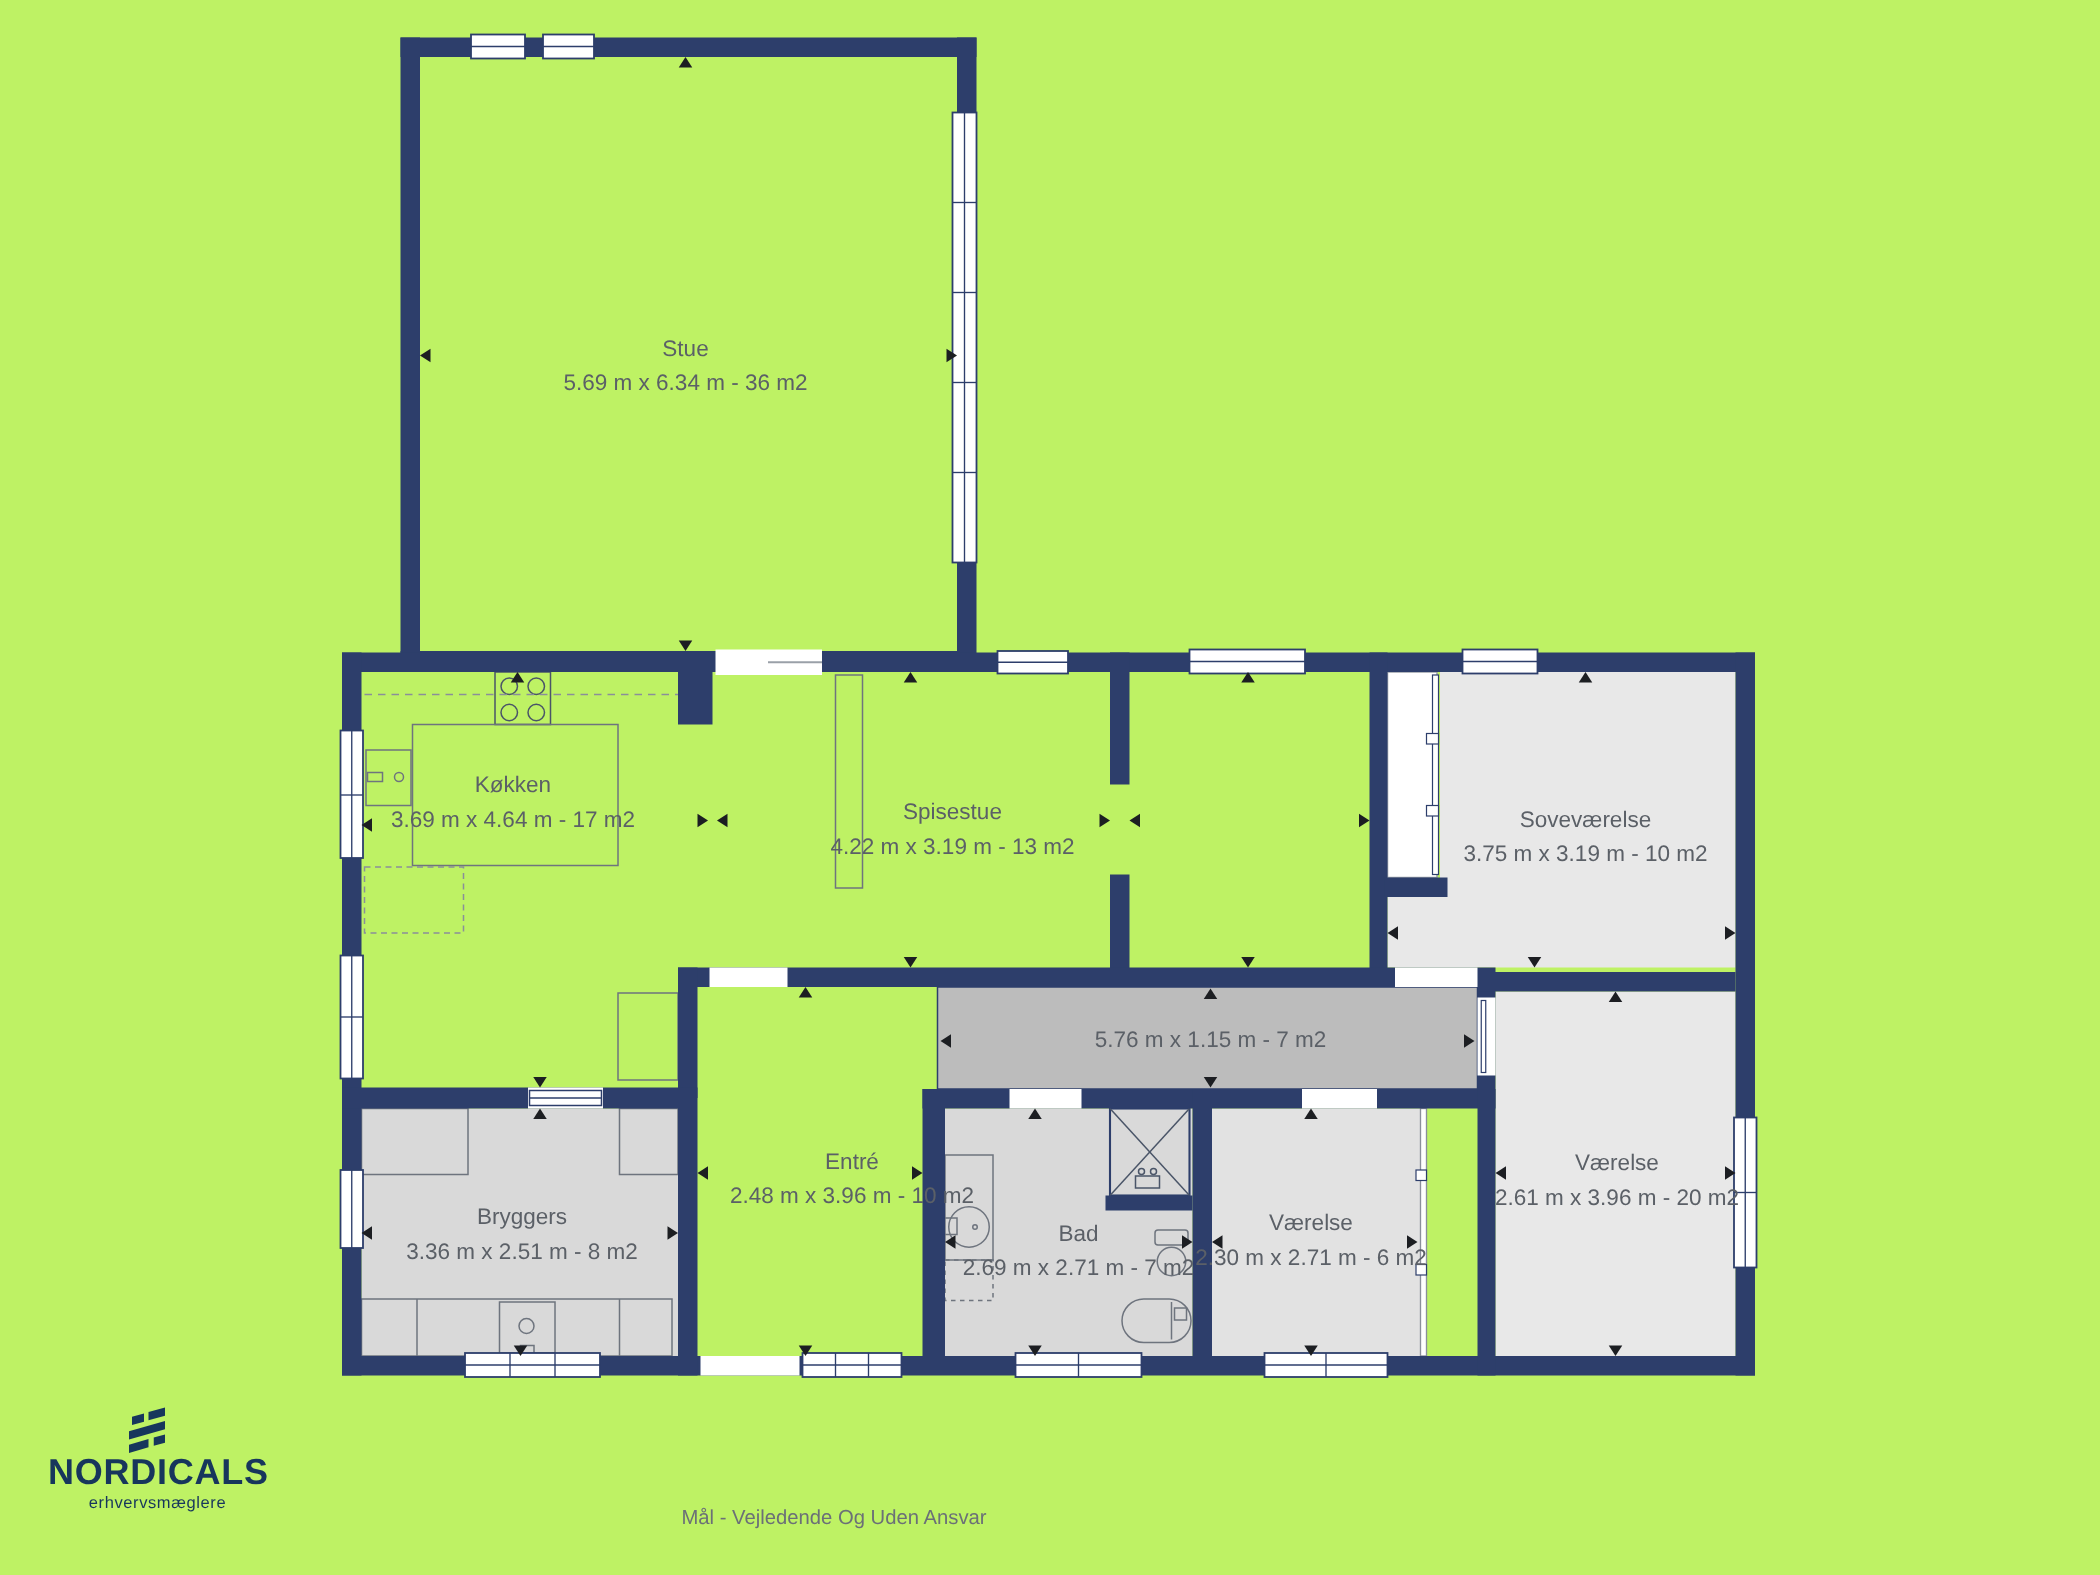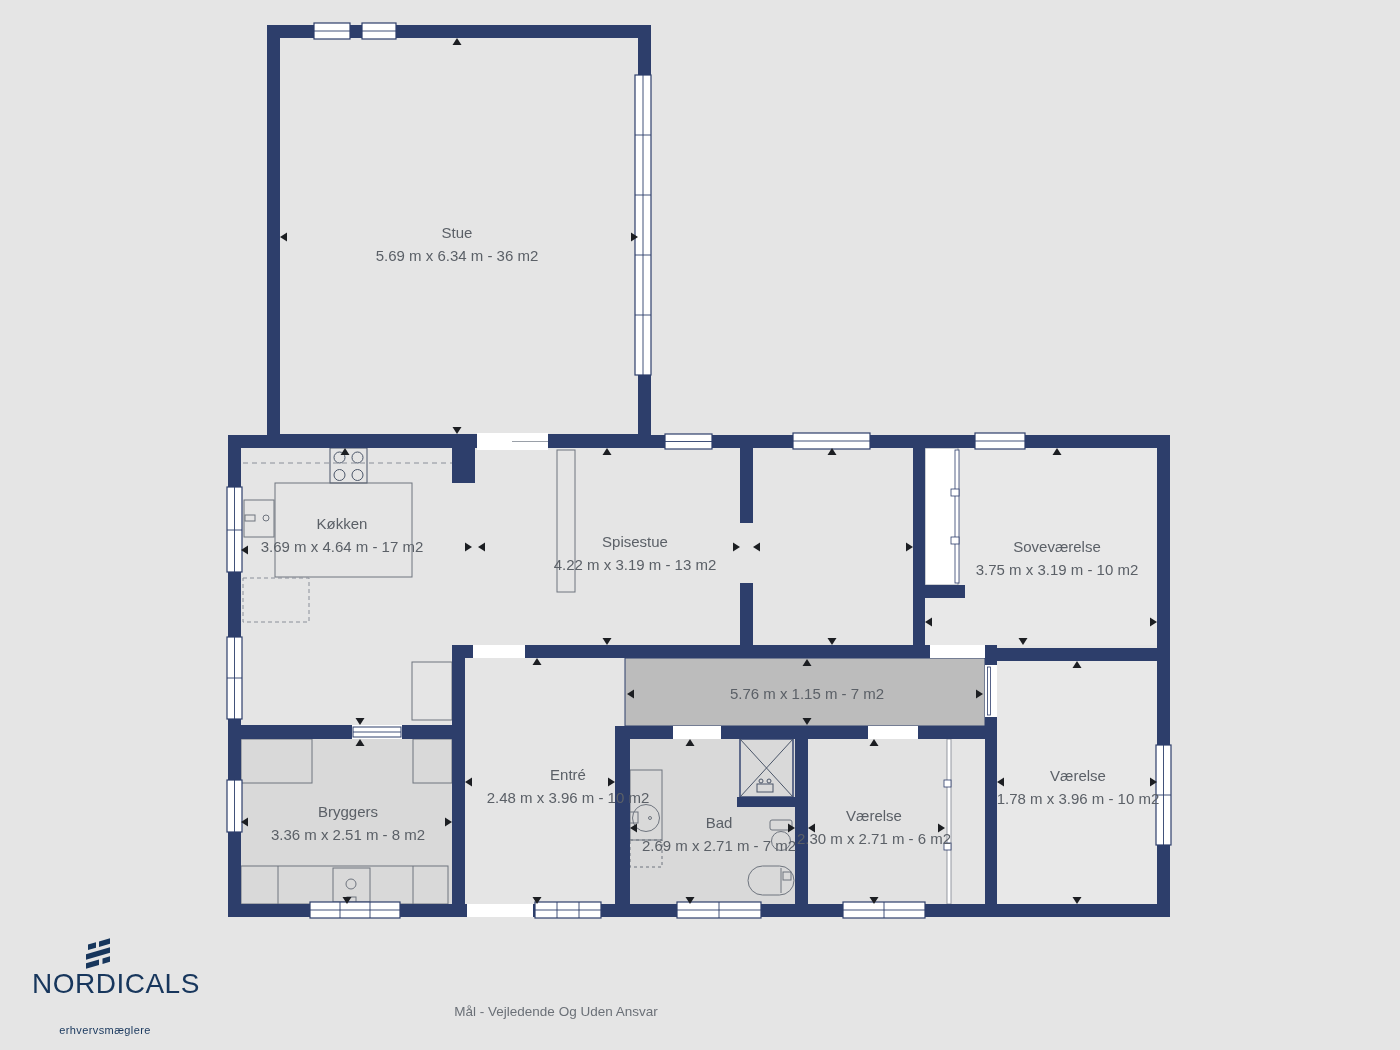--- a/index.html
+++ b/index.html
@@ -1,26 +1,26 @@
 <!DOCTYPE html>
 <html><head>
 <meta charset="utf-8">
 <style>
   html,body{margin:0;padding:0;background:#ffffff;}
-  .canvas{position:relative;width:1400px;height:1050px;background:#e5e5e5;overflow:hidden;
+  .canvas{position:relative;width:1400px;height:1050px;background:#bef264;overflow:hidden;
           font-family:"Liberation Sans",sans-serif;}
   .plan-svg{position:absolute;left:0;top:0;}
   .room-label{position:absolute;transform:translateX(-50%);text-align:center;color:#5b6067;
               font-size:15px;line-height:22.5px;white-space:nowrap;}
   .logo{position:absolute;left:30px;top:934px;width:150px;}
   .logo-mark{position:absolute;left:46px;top:2px;}
   .logo-word{position:absolute;left:2px;top:34px;width:146px;text-align:left;
-             font-size:28px;font-weight:normal;letter-spacing:0.5px;color:#17365c;}
+             font-size:24px;font-weight:bold;letter-spacing:0.5px;color:#17365c;}
   .logo-sub{position:absolute;left:2px;top:62px;width:146px;text-align:center;
-            font-size:11px;letter-spacing:0.4px;color:#17365c;margin-top:28px;}
+            font-size:11px;letter-spacing:0.4px;color:#17365c;}
   .footer{position:absolute;left:0;top:1004px;width:1112px;text-align:center;
           font-size:13.5px;color:#6b7077;}
 </style>
 </head>
 <body>
 
 <div class="canvas">
 
   <svg class="plan-svg" width="1400" height="1050" viewBox="0 0 1400 1050">
     <defs>
@@ -315,21 +315,21 @@
   <div class="room-label" style="left:719px;top:812px">
     <div>Bad</div>
     <div>2.69 m x 2.71 m - 7 m2</div>
   </div>
   <div class="room-label" style="left:874px;top:805px">
     <div>Værelse</div>
     <div>2.30 m x 2.71 m - 6 m2</div>
   </div>
   <div class="room-label" style="left:1078px;top:765px">
     <div>Værelse</div>
-    <div>1.78 m x 3.96 m - 10 m2</div>
+    <div>2.61 m x 3.96 m - 20 m2</div>
   </div>
 
   <div class="logo">
     <svg class="logo-mark" width="44" height="40" viewBox="0 0 44 40">
       <g transform="translate(0,8) skewY(-16)" fill="#17365c">
         <rect x="12" y="4" width="8" height="5.5"></rect>
         <rect x="23" y="4" width="11" height="5.5"></rect>
         <rect x="10" y="13" width="24" height="5.5"></rect>
         <rect x="10" y="22" width="13" height="5.5"></rect>
         <rect x="26.5" y="22" width="7.5" height="5.5"></rect>

